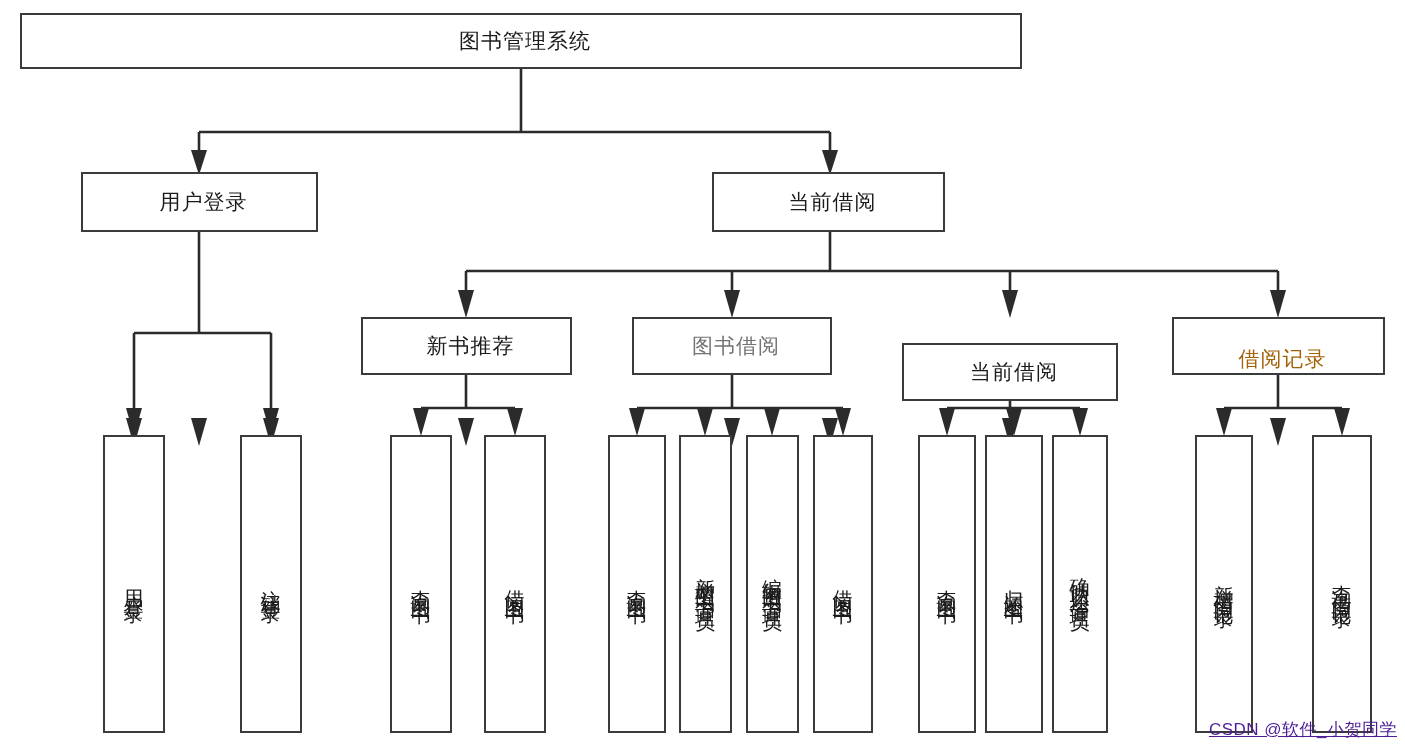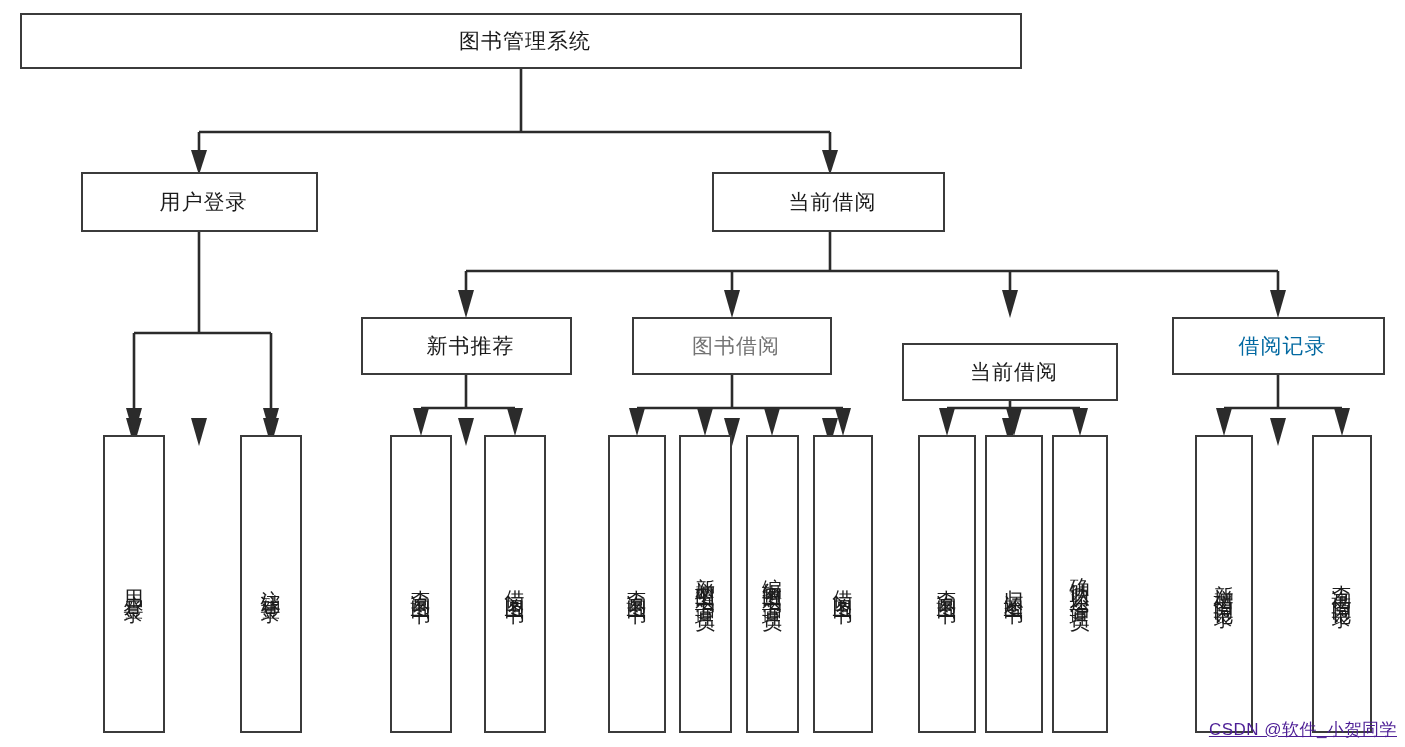--- a/index.html
+++ b/index.html
@@ -173,21 +173,21 @@
 
   <div class="node horiz" id="node-l3-0" style="left: 361px; top: 317px; width: 211px; height: 58px; border-color: rgb(59, 59, 59); background: rgb(255, 255, 255); color: rgb(27, 27, 27);">
     <span>新书推荐</span>
   </div>
   <div class="node horiz" id="node-l3-1" style="left: 632px; top: 317px; width: 200px; height: 58px; border-color: rgb(59, 59, 59); background: rgb(255, 255, 255); color: #737373;">
     <span>图书借阅</span>
   </div>
   <div class="node horiz" id="node-l3-2" style="left: 902px; top: 317px; width: 216px; height: 58px; border-color: rgb(59, 59, 59); background: rgb(255, 255, 255); color: rgb(27, 27, 27); margin-top: 26px;">
     <span>当前借阅</span>
   </div>
-  <div class="node horiz" id="node-l3-3" style="left: 1172px; top: 317px; width: 213px; height: 58px; border-color: rgb(59, 59, 59); background: rgb(255, 255, 255); color: #0369a1;">
+  <div class="node horiz" id="node-l3-3" style="left: 1172px; top: 317px; width: 213px; height: 58px; border-color: rgb(59, 59, 59); background: rgb(255, 255, 255); color: #a16207; align-items: flex-end;">
     <span>借阅记录</span>
   </div>
 
   <div class="node vert" id="node-leaf-0" style="left: 103px; top: 435px; width: 62px; height: 298px; border-color: rgb(59, 59, 59); background: rgb(255, 255, 255); color: rgb(27, 27, 27);">
     <span class="vlabel">用户登录</span>
   </div>
   <div class="node vert" id="node-leaf-1" style="left: 240px; top: 435px; width: 62px; height: 298px; border-color: rgb(59, 59, 59); background: rgb(255, 255, 255); color: rgb(27, 27, 27);">
     <span class="vlabel">注销登录</span>
   </div>
   <div class="node vert" id="node-leaf-2" style="left: 390px; top: 435px; width: 62px; height: 298px; border-color: rgb(59, 59, 59); background: rgb(255, 255, 255); color: rgb(27, 27, 27);">

